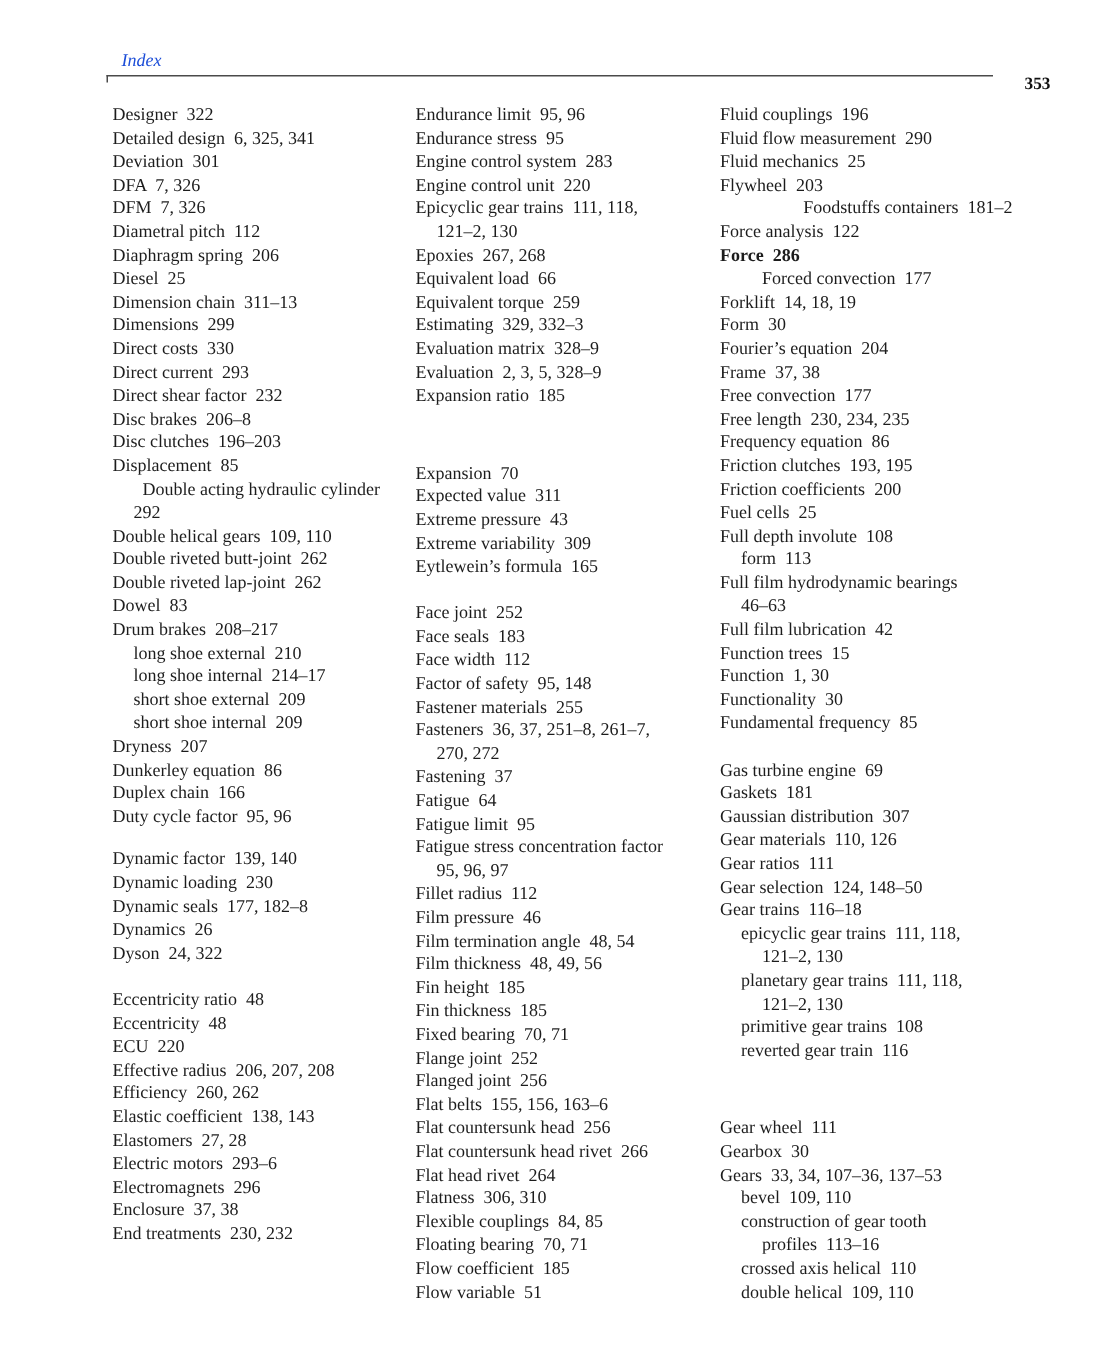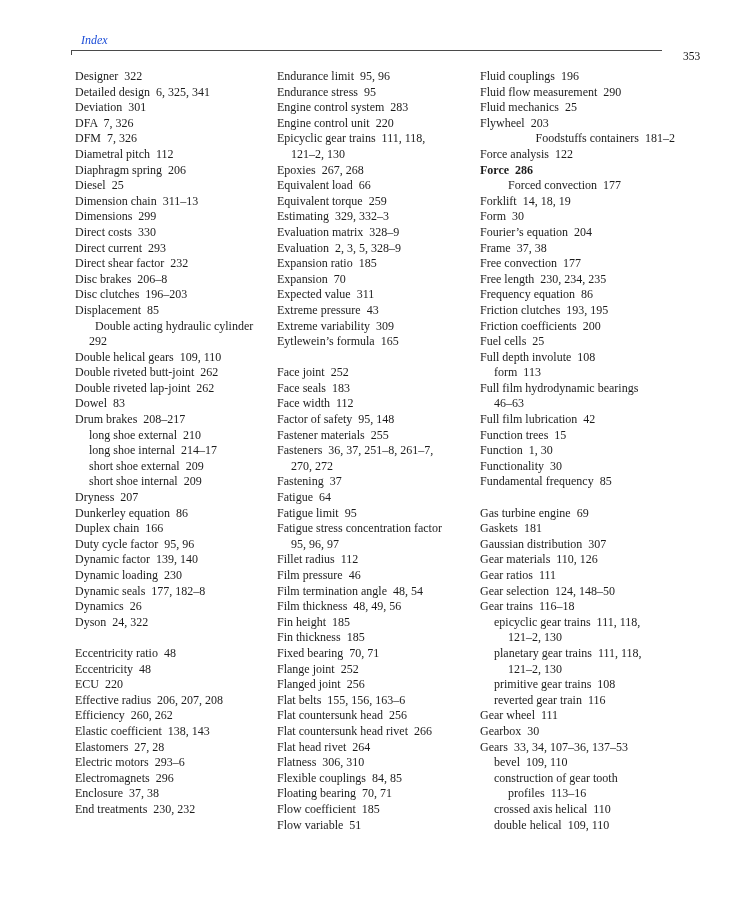--- a/index.html
+++ b/index.html
@@ -38,21 +38,21 @@
     left: 0;
     top: 0;
     width: 1px;
     height: 5px;
     background: #4a4a4a;
   }
   .page-number {
     position: absolute;
     left: 683px;
     top: 50px;
-    font-weight: normal;
+    font-weight: bold;
     font-size: 11.5px;
     color: #111;
   }
   .col {
     position: absolute;
     top: 69px;
     font-size: 12px;
     line-height: 15.6px;
   }
   .col-1 { left: 75px;  width: 198px; }
@@ -99,21 +99,21 @@
       <div class="line" style="padding-left: 0px;">Dowel  83</div>
       <div class="line" style="padding-left: 0px;">Drum brakes  208–217</div>
       <div class="line" style="padding-left: 14px;">long shoe external  210</div>
       <div class="line" style="padding-left: 14px;">long shoe internal  214–17</div>
       <div class="line" style="padding-left: 14px;">short shoe external  209</div>
       <div class="line" style="padding-left: 14px;">short shoe internal  209</div>
       <div class="line" style="padding-left: 0px;">Dryness  207</div>
       <div class="line" style="padding-left: 0px;">Dunkerley equation  86</div>
       <div class="line" style="padding-left: 0px;">Duplex chain  166</div>
       <div class="line" style="padding-left: 0px;">Duty cycle factor  95, 96</div>
-      <div class="line" style="padding-left: 0px;">Dynamic factor  139, 140</div>
+      <div class="line" style="padding-left: 0px; margin-top: 13px;">Dynamic factor  139, 140</div>
       <div class="line" style="padding-left: 0px;">Dynamic loading  230</div>
       <div class="line" style="padding-left: 0px;">Dynamic seals  177, 182–8</div>
       <div class="line" style="padding-left: 0px;">Dynamics  26</div>
       <div class="line" style="padding-left: 0px;">Dyson  24, 322</div>
       <div class="line gap" style="padding-left: 0px;">Eccentricity ratio  48</div>
       <div class="line" style="padding-left: 0px;">Eccentricity  48</div>
       <div class="line" style="padding-left: 0px;">ECU  220</div>
       <div class="line" style="padding-left: 0px;">Effective radius  206, 207, 208</div>
       <div class="line" style="padding-left: 0px;">Efficiency  260, 262</div>
       <div class="line" style="padding-left: 0px;">Elastic coefficient  138, 143</div>
@@ -130,21 +130,21 @@
       <div class="line" style="padding-left: 0px;">Engine control unit  220</div>
       <div class="line" style="padding-left: 0px;">Epicyclic gear trains  111, 118,</div>
       <div class="line" style="padding-left: 14px;">121–2, 130</div>
       <div class="line" style="padding-left: 0px;">Epoxies  267, 268</div>
       <div class="line" style="padding-left: 0px;">Equivalent load  66</div>
       <div class="line" style="padding-left: 0px;">Equivalent torque  259</div>
       <div class="line" style="padding-left: 0px;">Estimating  329, 332–3</div>
       <div class="line" style="padding-left: 0px;">Evaluation matrix  328–9</div>
       <div class="line" style="padding-left: 0px;">Evaluation  2, 3, 5, 328–9</div>
       <div class="line" style="padding-left: 0px;">Expansion ratio  185</div>
-      <div class="line" style="padding-left: 0px;">Expansion  70</div>
+      <div class="line" style="padding-left: 0px; margin-top: 36px;">Expansion  70</div>
       <div class="line" style="padding-left: 0px;">Expected value  311</div>
       <div class="line" style="padding-left: 0px;">Extreme pressure  43</div>
       <div class="line" style="padding-left: 0px;">Extreme variability  309</div>
       <div class="line" style="padding-left: 0px;">Eytlewein’s formula  165</div>
       <div class="line gap" style="padding-left: 0px;">Face joint  252</div>
       <div class="line" style="padding-left: 0px;">Face seals  183</div>
       <div class="line" style="padding-left: 0px;">Face width  112</div>
       <div class="line" style="padding-left: 0px;">Factor of safety  95, 148</div>
       <div class="line" style="padding-left: 0px;">Fastener materials  255</div>
       <div class="line" style="padding-left: 0px;">Fasteners  36, 37, 251–8, 261–7,</div>
@@ -207,21 +207,21 @@
       <div class="line" style="padding-left: 0px;">Gear materials  110, 126</div>
       <div class="line" style="padding-left: 0px;">Gear ratios  111</div>
       <div class="line" style="padding-left: 0px;">Gear selection  124, 148–50</div>
       <div class="line" style="padding-left: 0px;">Gear trains  116–18</div>
       <div class="line" style="padding-left: 14px;">epicyclic gear trains  111, 118,</div>
       <div class="line" style="padding-left: 28px;">121–2, 130</div>
       <div class="line" style="padding-left: 14px;">planetary gear trains  111, 118,</div>
       <div class="line" style="padding-left: 28px;">121–2, 130</div>
       <div class="line" style="padding-left: 14px;">primitive gear trains  108</div>
       <div class="line" style="padding-left: 14px;">reverted gear train  116</div>
-      <div class="line" style="padding-left: 0px;">Gear wheel  111</div>
+      <div class="line" style="padding-left: 0px; margin-top: 36px;">Gear wheel  111</div>
       <div class="line" style="padding-left: 0px;">Gearbox  30</div>
       <div class="line" style="padding-left: 0px;">Gears  33, 34, 107–36, 137–53</div>
       <div class="line" style="padding-left: 14px;">bevel  109, 110</div>
       <div class="line" style="padding-left: 14px;">construction of gear tooth</div>
       <div class="line" style="padding-left: 28px;">profiles  113–16</div>
       <div class="line" style="padding-left: 14px;">crossed axis helical  110</div>
       <div class="line" style="padding-left: 14px;">double helical  109, 110</div>
     </div>
 </div>
 

